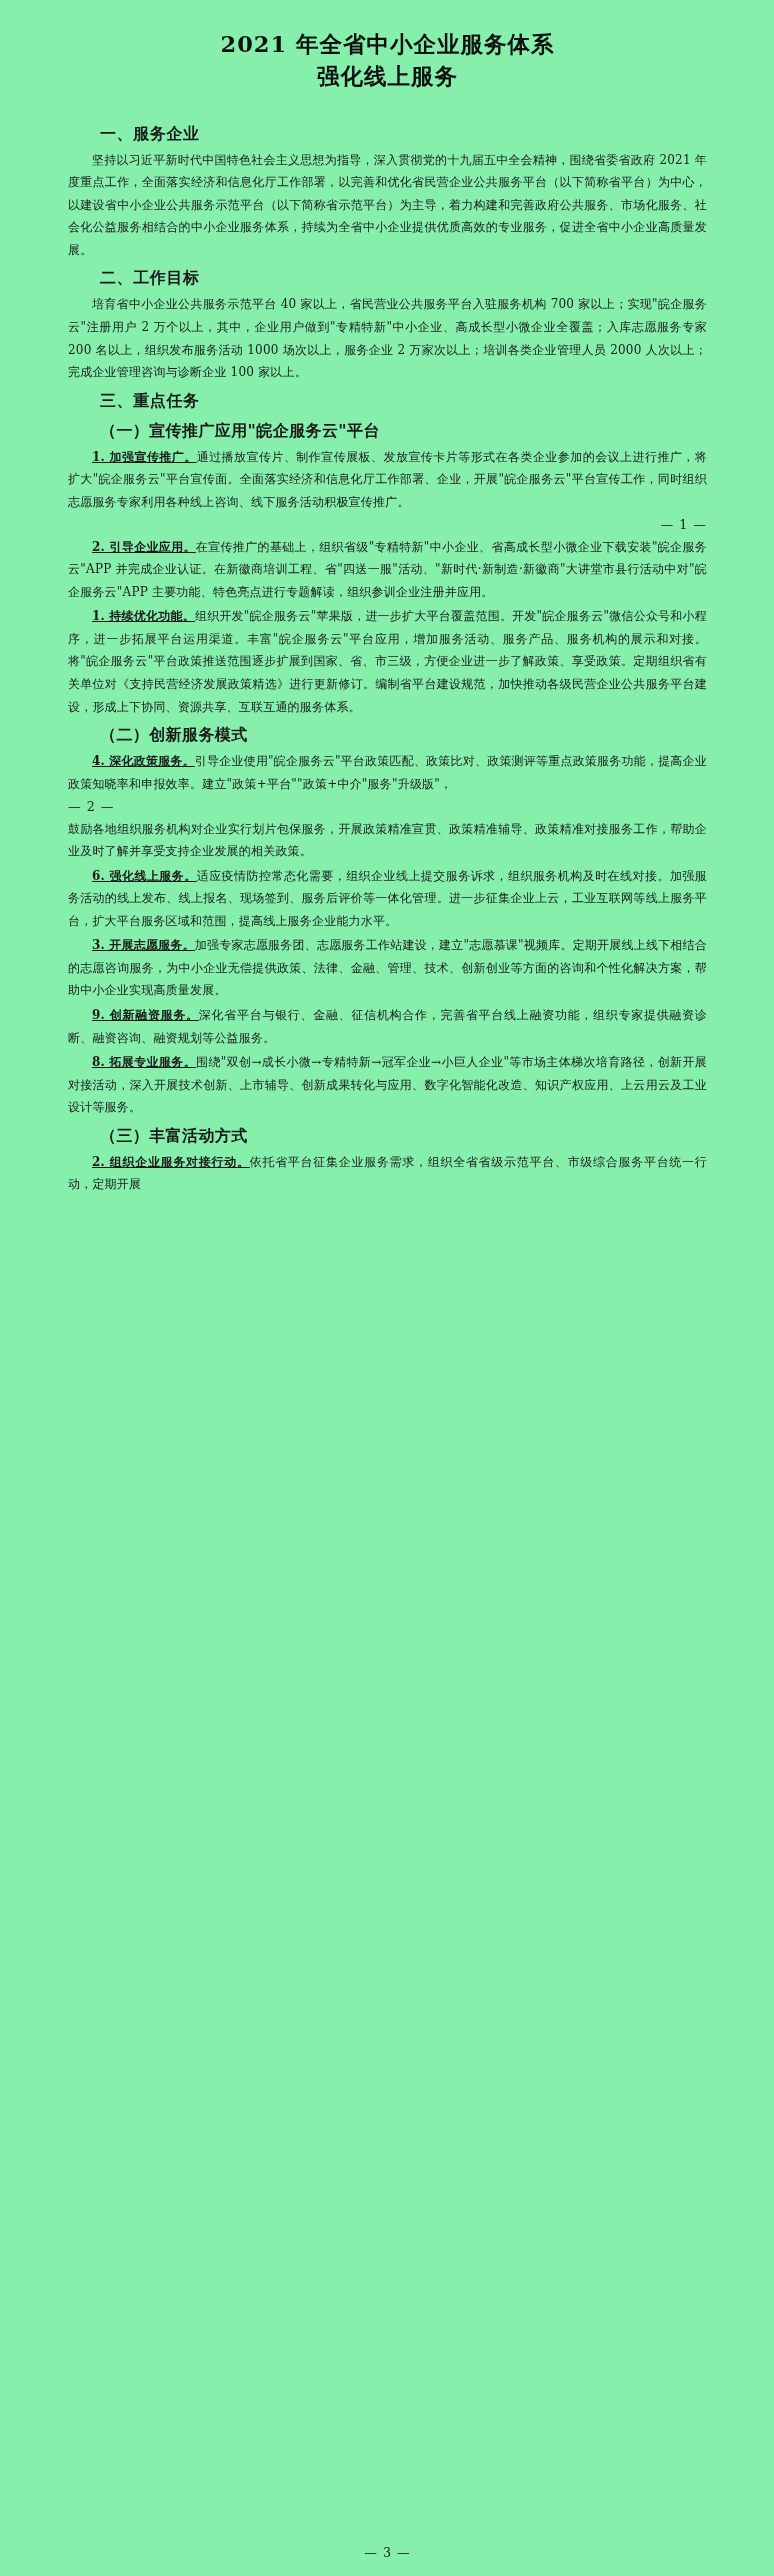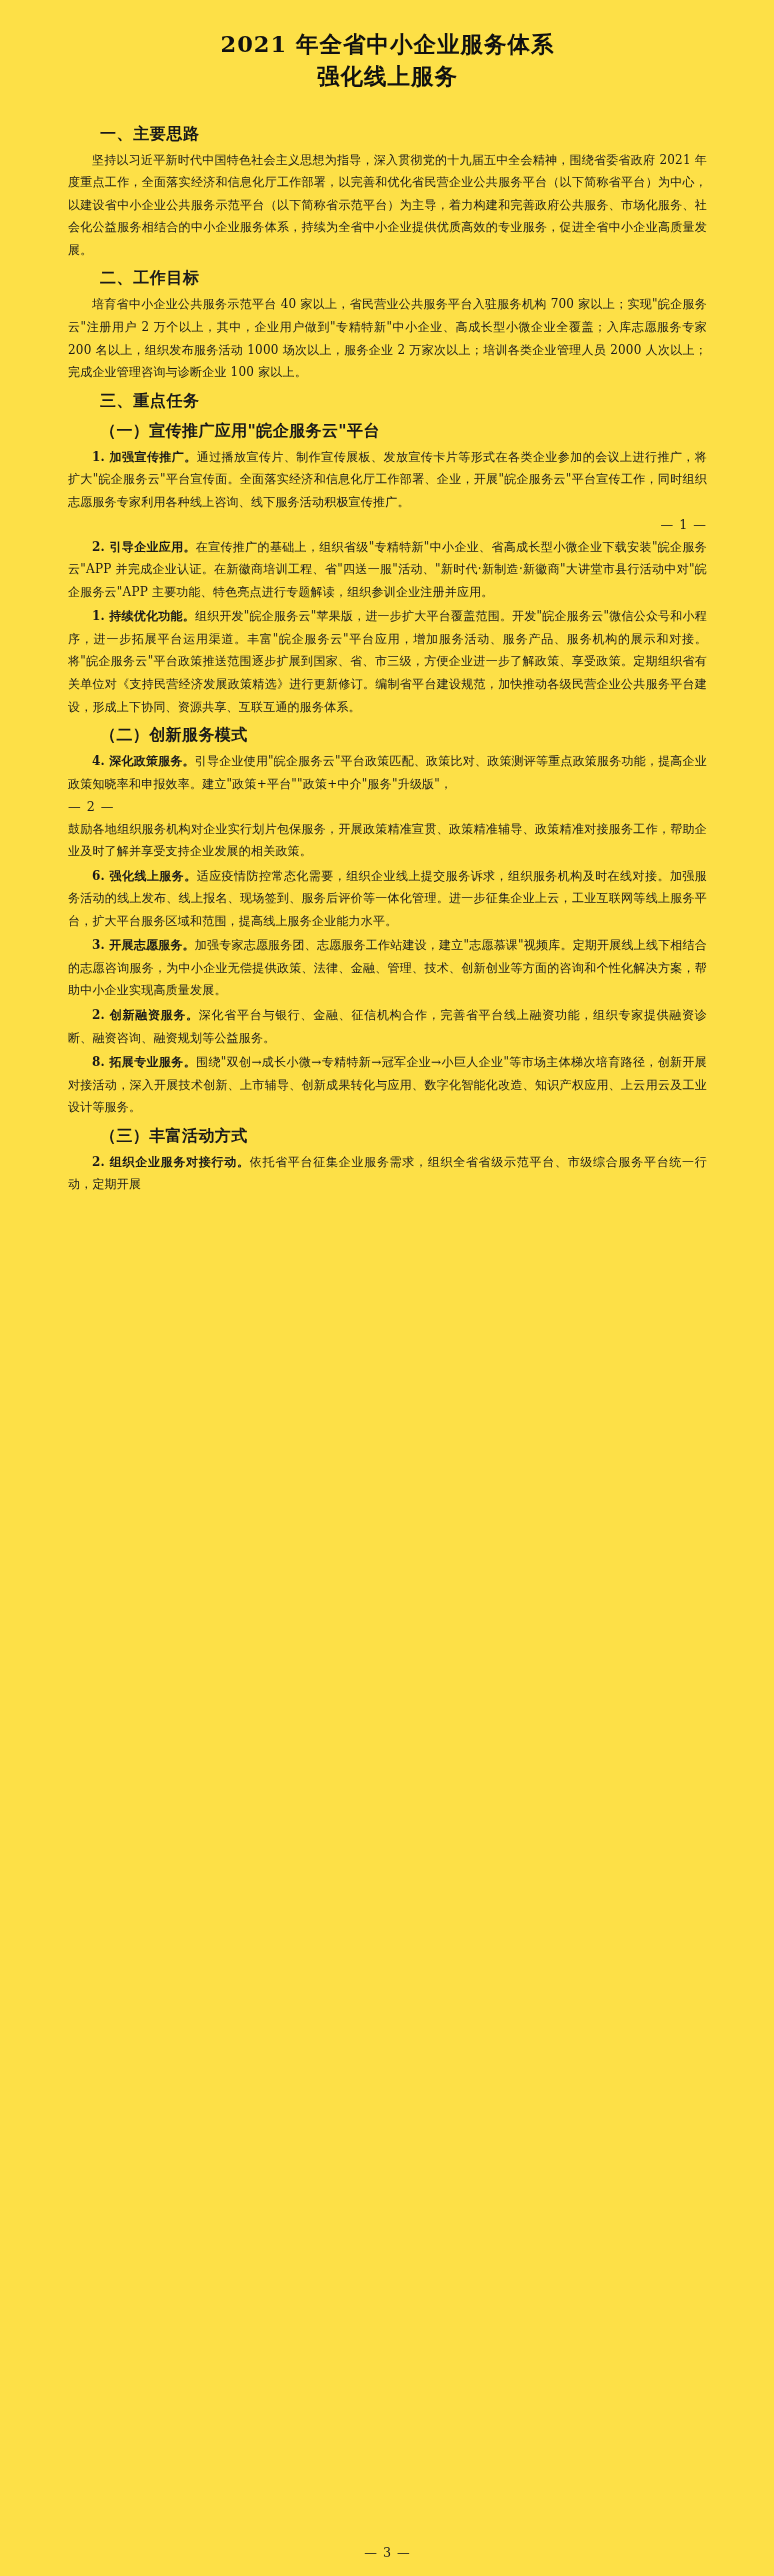--- a/index.html
+++ b/index.html
@@ -9,21 +9,21 @@
   }
   body {
     font-family: "DejaVu Serif", "Liberation Serif", serif;
     color: #1a1a1a;
   }
   .page {
     position: relative;
     width: 775px;
     min-height: 2576px;
     margin: 0 auto;
-    background: #fde047;
+    background: #86efac;
     box-sizing: border-box;
     padding: 17.6px 68px 23.4px 68px;
   }
   .doc-title {
     text-align: center;
     font-weight: bold;
     font-size: 22.5px;
     line-height: 1.42;
     letter-spacing: 1px;
     color: #111;
@@ -55,20 +55,21 @@
   p.subheading {
     margin: 0;
     font-size: 16px;
     line-height: 1.88;
     text-indent: 2em;
     font-weight: bold;
     letter-spacing: 0.4px;
   }
   p.para .lead {
     font-weight: bold;
+    text-decoration: underline;
   }
   .page-num {
     font-size: 12.7px;
     text-align: right;
     color: #222;
     letter-spacing: 1px;
     margin: 0;
     line-height: 1.6;
     font-family: "DejaVu Serif", "Liberation Serif", serif;
   }
@@ -92,21 +93,21 @@
 
 <div class="page">
 
   <div class="doc-title">
     <span>2021 年全省中小企业服务体系</span>
     <span class="line2">强化线上服务</span>
   </div>
 
   <div class="body-block">
 
-    <p class="heading">一、主要思路</p>
+    <p class="heading">一、服务企业</p>
     <p class="para">坚持以习近平新时代中国特色社会主义思想为指导，深入贯彻党的十九届五中全会精神，围绕省委省政府 2021 年度重点工作，全面落实经济和信息化厅工作部署，以完善和优化省民营企业公共服务平台（以下简称省平台）为中心，以建设省中小企业公共服务示范平台（以下简称省示范平台）为主导，着力构建和完善政府公共服务、市场化服务、社会化公益服务相结合的中小企业服务体系，持续为全省中小企业提供优质高效的专业服务，促进全省中小企业高质量发展。</p>
 
     <p class="heading">二、工作目标</p>
     <p class="para">培育省中小企业公共服务示范平台 40 家以上，省民营业公共服务平台入驻服务机构 700 家以上；实现"皖企服务云"注册用户 2 万个以上，其中，企业用户做到"专精特新"中小企业、高成长型小微企业全覆盖；入库志愿服务专家 200 名以上，组织发布服务活动 1000 场次以上，服务企业 2 万家次以上；培训各类企业管理人员 2000 人次以上；完成企业管理咨询与诊断企业 100 家以上。</p>
 
     <p class="heading">三、重点任务</p>
     <p class="subheading">（一）宣传推广应用"皖企服务云"平台</p>
 
     <p class="para"><span class="lead">1. 加强宣传推广。</span><span>通过播放宣传片、制作宣传展板、发放宣传卡片等形式在各类企业参加的会议上进行推广，将扩大"皖企服务云"平台宣传面。全面落实经济和信息化厅工作部署、企业，开展"皖企服务云"平台宣传工作，同时组织志愿服务专家利用各种线上咨询、线下服务活动积极宣传推广。</span></p>
 
@@ -121,21 +122,21 @@
     <p class="para"><span class="lead">4. 深化政策服务。</span><span>引导企业使用"皖企服务云"平台政策匹配、政策比对、政策测评等重点政策服务功能，提高企业政策知晓率和申报效率。建立"政策+平台""政策+中介"服务"升级版"，</span></p>
 
     <p class="page-num left">— 2 —</p>
 
     <p class="para" style="text-indent:0">鼓励各地组织服务机构对企业实行划片包保服务，开展政策精准宣贯、政策精准辅导、政策精准对接服务工作，帮助企业及时了解并享受支持企业发展的相关政策。</p>
 
     <p class="para"><span class="lead">6. 强化线上服务。</span><span>适应疫情防控常态化需要，组织企业线上提交服务诉求，组织服务机构及时在线对接。加强服务活动的线上发布、线上报名、现场签到、服务后评价等一体化管理。进一步征集企业上云，工业互联网等线上服务平台，扩大平台服务区域和范围，提高线上服务企业能力水平。</span></p>
 
     <p class="para"><span class="lead">3. 开展志愿服务。</span><span>加强专家志愿服务团、志愿服务工作站建设，建立"志愿慕课"视频库。定期开展线上线下相结合的志愿咨询服务，为中小企业无偿提供政策、法律、金融、管理、技术、创新创业等方面的咨询和个性化解决方案，帮助中小企业实现高质量发展。</span></p>
 
-    <p class="para"><span class="lead">2. 创新融资服务。</span><span>深化省平台与银行、金融、征信机构合作，完善省平台线上融资功能，组织专家提供融资诊断、融资咨询、融资规划等公益服务。</span></p>
+    <p class="para"><span class="lead">9. 创新融资服务。</span><span>深化省平台与银行、金融、征信机构合作，完善省平台线上融资功能，组织专家提供融资诊断、融资咨询、融资规划等公益服务。</span></p>
 
     <p class="para"><span class="lead">8. 拓展专业服务。</span><span>围绕"双创→成长小微→专精特新→冠军企业→小巨人企业"等市场主体梯次培育路径，创新开展对接活动，深入开展技术创新、上市辅导、创新成果转化与应用、数字化智能化改造、知识产权应用、上云用云及工业设计等服务。</span></p>
 
     <p class="subheading">（三）丰富活动方式</p>
 
     <p class="para"><span class="lead">2. 组织企业服务对接行动。</span><span>依托省平台征集企业服务需求，组织全省省级示范平台、市级综合服务平台统一行动，定期开展</span></p>
 
   </div>
 
   <div class="footer-num">— 3 —</div>

